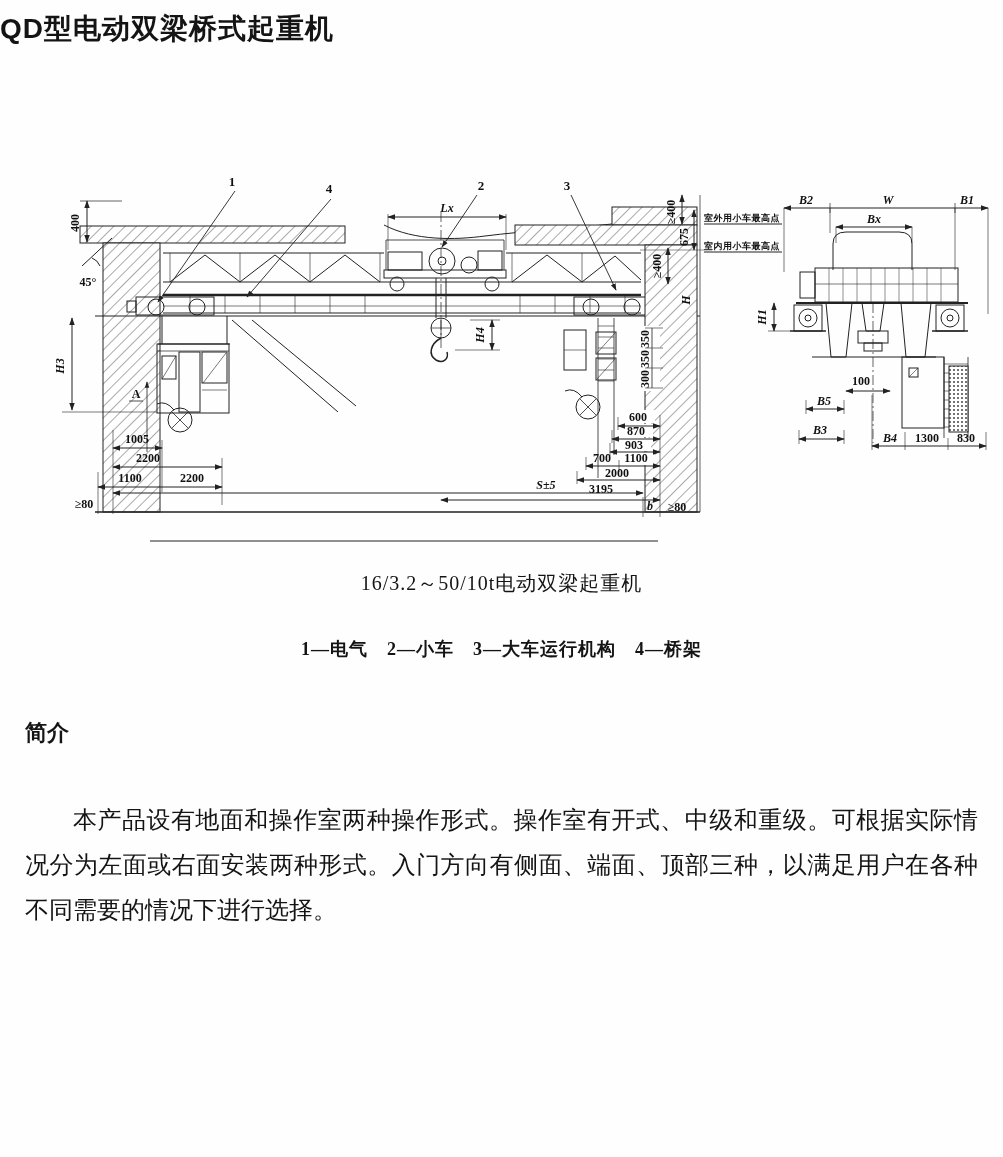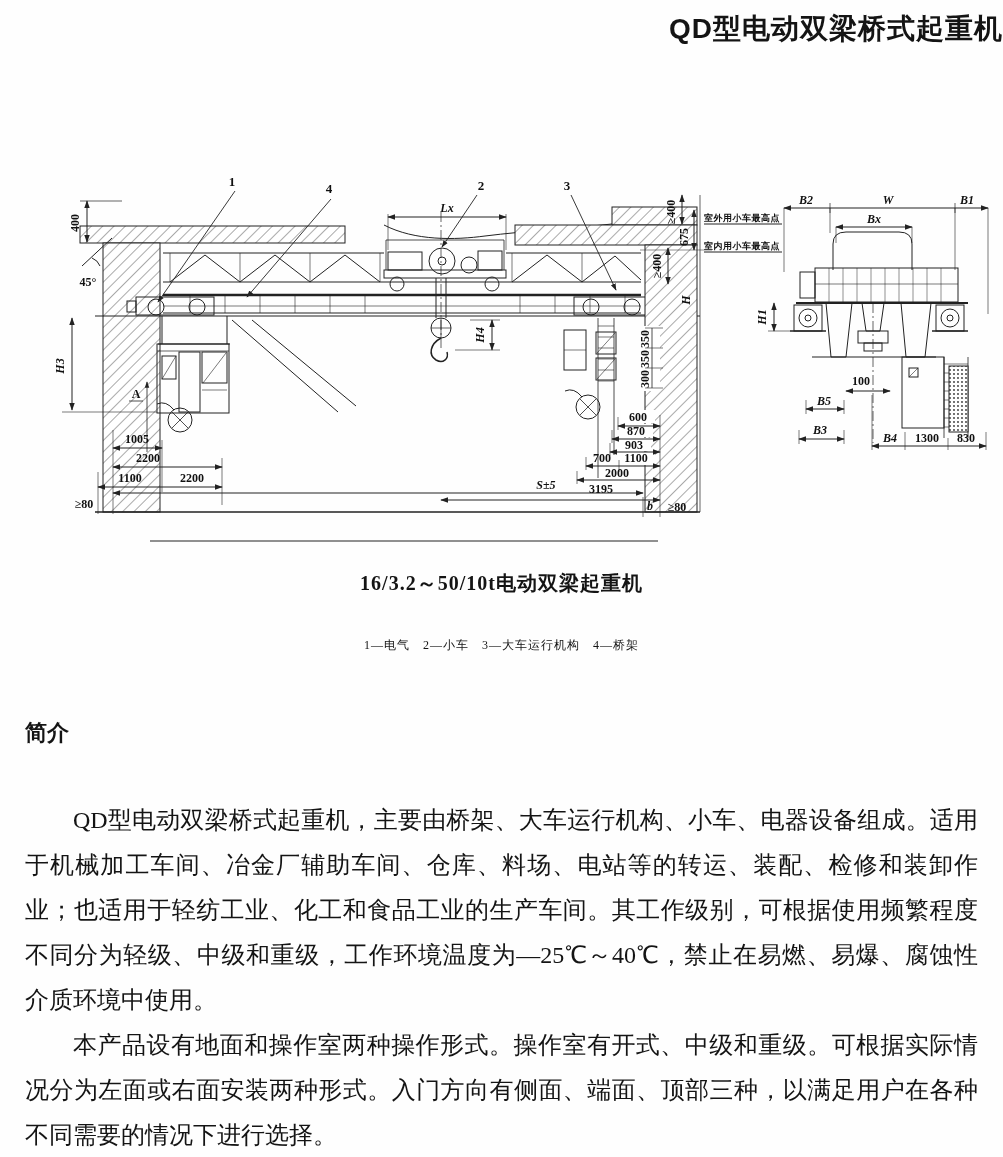--- a/index.html
+++ b/index.html
@@ -1,24 +1,24 @@
 <!DOCTYPE html>
 <html><head>
 <meta charset="utf-8">
 <style>
   html,body{margin:0;padding:0;background:#e8e8e8;}
   .page{position:relative;width:1003px;height:1157px;background:#fefefe;margin:0 auto;overflow:hidden;
         font-family:"Liberation Serif",serif;color:#141414;}
-  .doc-title{position:absolute;top:10px;left:0;width:100%;text-align:right;
+  .doc-title{position:absolute;top:10px;left:0;width:100%;text-align:left;
              font-family:"Liberation Sans",sans-serif;font-weight:bold;font-size:28px;letter-spacing:1px;}
   .fig-wrap{position:absolute;top:160px;left:0;width:1003px;height:420px;}
   .fig-caption{position:absolute;top:570px;left:0;width:100%;text-align:center;
-               font-weight:bold;font-size:20px;letter-spacing:1px;}
+               font-weight:normal;font-size:20px;letter-spacing:1px;}
   .fig-legend{position:absolute;top:637px;left:0;width:100%;text-align:center;
-              font-weight:normal;font-size:12px;letter-spacing:1px;}
+              font-weight:bold;font-size:18px;letter-spacing:1px;}
   .sec-heading{position:absolute;top:718px;left:25px;
                font-family:"Liberation Sans",sans-serif;font-weight:bold;font-size:22px;}
   .body-text{position:absolute;top:798px;left:25px;right:25px;
              font-size:24px;line-height:45px;text-align:justify;}
   .body-text p{margin:0;text-indent:2em;}
   
   svg text{fill:#111;stroke:none;font-family:"Liberation Serif",serif;
            font-weight:bold;font-size:12px;text-anchor:middle;}
   svg text.it{font-style:italic;}
   svg text.ldr{font-size:13px;}
@@ -303,17 +303,16 @@
     </g>
   </svg>
   </div>
 
   <div class="fig-caption">16/3.2～50/10t电动双梁起重机</div>
   <div class="fig-legend">1—电气　2—小车　3—大车运行机构　4—桥架</div>
 
   <div class="sec-heading">简介</div>
 
   <div class="body-text">
-    <p>QD型电动双梁桥式起重机，主要由桥架、大车运行机构、小车、电器设备组成。适用于机械加工车间、冶金厂辅助车间、仓库、料场、电站等的转运、装配、检修和装卸作业；也适用于轻纺工业、化工和食品工业的生产车间。其工作级别，可根据使用频繁程度不同分为轻级、中级和重级，工作环境温度为—25℃～40℃，禁止在易燃、易爆、腐蚀性介质环境中使用。</p>
     <p>本产品设有地面和操作室两种操作形式。操作室有开式、中级和重级。可根据实际情况分为左面或右面安装两种形式。入门方向有侧面、端面、顶部三种，以满足用户在各种不同需要的情况下进行选择。</p>
   </div>
 
 </div>
 
 </body></html>

